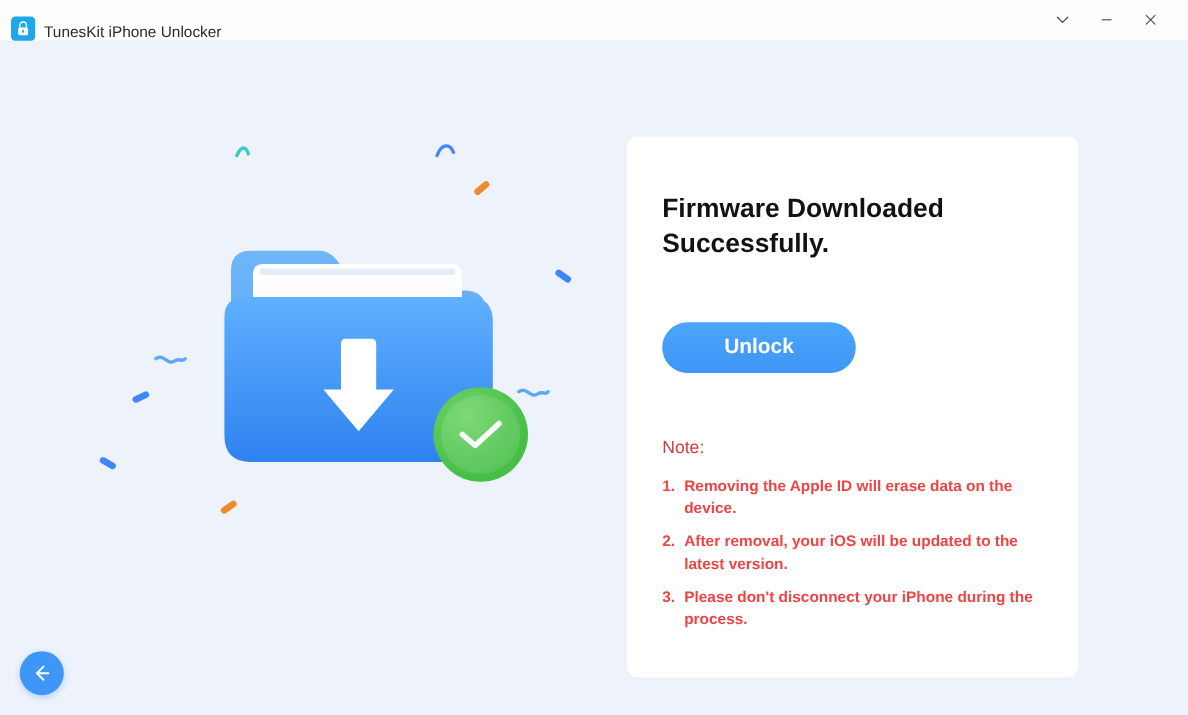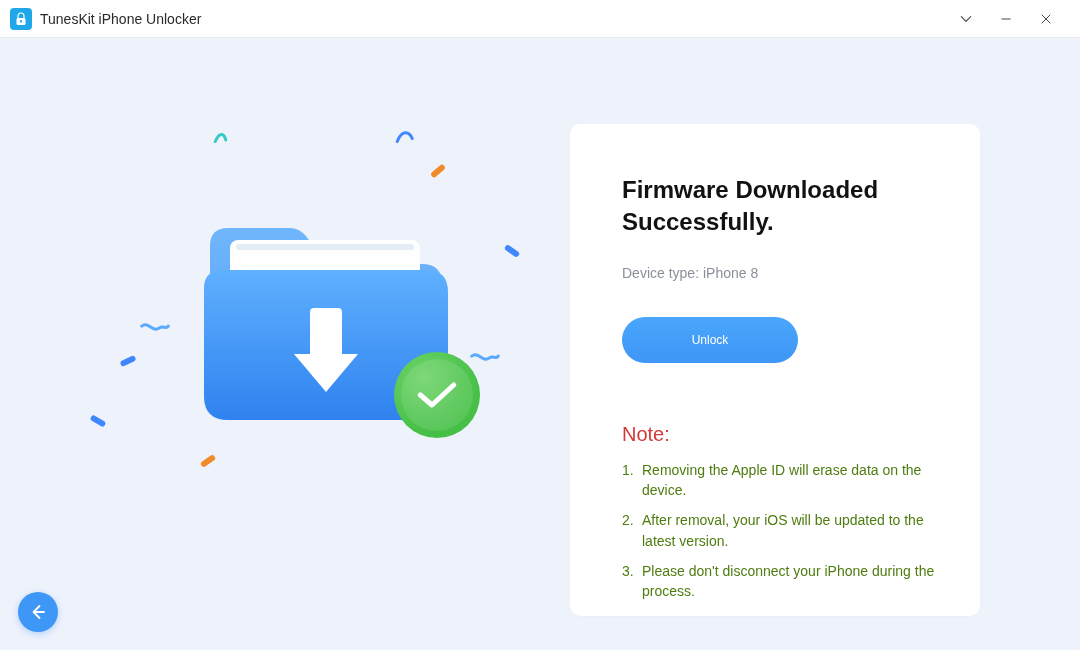--- a/index.html
+++ b/index.html
@@ -3,21 +3,21 @@
 <meta charset="utf-8">
 <style>
   * { box-sizing: border-box; margin: 0; padding: 0; }
   html, body { width: 1080px; height: 650px; font-family: -apple-system, BlinkMacSystemFont, "Segoe UI", Arial, sans-serif; }
   body { background: #eef2fb; overflow: hidden; position: relative; }
 
   
   .titlebar {
     height: 38px;
     display: flex;
-    align-items: center;
+    align-items: flex-end;
     padding: 0 14px 0 10px;
     background: #fefefe;
     border-bottom: 1px solid #e9e9ef;
   }
   .app-icon {
     width: 22px; height: 22px;
     background: #1fa7ea;
     border-radius: 4px;
     display: flex; align-items: center; justify-content: center;
     margin-right: 8px;
@@ -86,21 +86,21 @@
   }
   .check-bubble svg { width: 40px; height: 32px; position: relative; z-index: 2; }
 
   
   .card {
     position: absolute;
     left: 570px; top: 86px;
     width: 410px; height: 492px;
     background: #ffffff;
     border-radius: 10px;
-    padding: 50px 36px 30px 52px;
+    padding: 50px 36px 30px 32px;
     box-shadow: 0 1px 2px rgba(0,0,0,0.02);
   }
   .card-title {
     font-size: 24px;
     font-weight: 800;
     color: #121212;
     line-height: 1.35;
     margin-bottom: 26px;
   }
   .info-line {
@@ -108,35 +108,37 @@
     color: #8a8f99;
     margin-bottom: 8px;
   }
   .unlock-btn {
     margin-top: 28px;
     width: 176px; height: 46px;
     background: linear-gradient(180deg, #4aa6fb, #3e96f6);
     border: none;
     border-radius: 23px;
     color: #fff;
-    font-size: 12px;
+    font-size: 19px;
     cursor: pointer;
+    font-weight: bold;
   }
   .note-heading {
     margin-top: 60px;
     color: #d23a3a;
-    font-size: 20px;
+    font-size: 16px;
     margin-bottom: 14px;
   }
   .note-list {
     list-style: none;
     counter-reset: notec;
-    color: #4d7c0f;
+    color: #ef4444;
     font-size: 14px;
     line-height: 1.45;
+    font-weight: bold;
   }
   .note-list li {
     counter-increment: notec;
     padding-left: 20px;
     position: relative;
     margin-bottom: 10px;
   }
   .note-list li::before {
     content: counter(notec) ".";
     position: absolute;
@@ -243,25 +245,20 @@
         <svg viewBox="0 0 48 36">
             <path d="M4 18 L18 30 L44 6" stroke="#ffffff" stroke-width="6" fill="none" stroke-linecap="round" stroke-linejoin="round"></path>
           </svg>
       </div>
     </div>
   </div>
 
   <div class="card">
     <div class="card-title">Firmware Downloaded Successfully.</div>
 
-    <div class="info-line">
-      <span>Device type:</span>
-      <span> </span>
-      <span>iPhone 8</span>
-    </div>
 
     <button class="unlock-btn">Unlock</button>
 
     <div class="note-heading">Note:</div>
     <ol class="note-list">
       <li>Removing the Apple ID will erase data on the device.</li>
       <li>After removal, your iOS will be updated to the latest version.</li>
       <li>Please don't disconnect your iPhone during the process.</li>
     </ol>
   </div>

